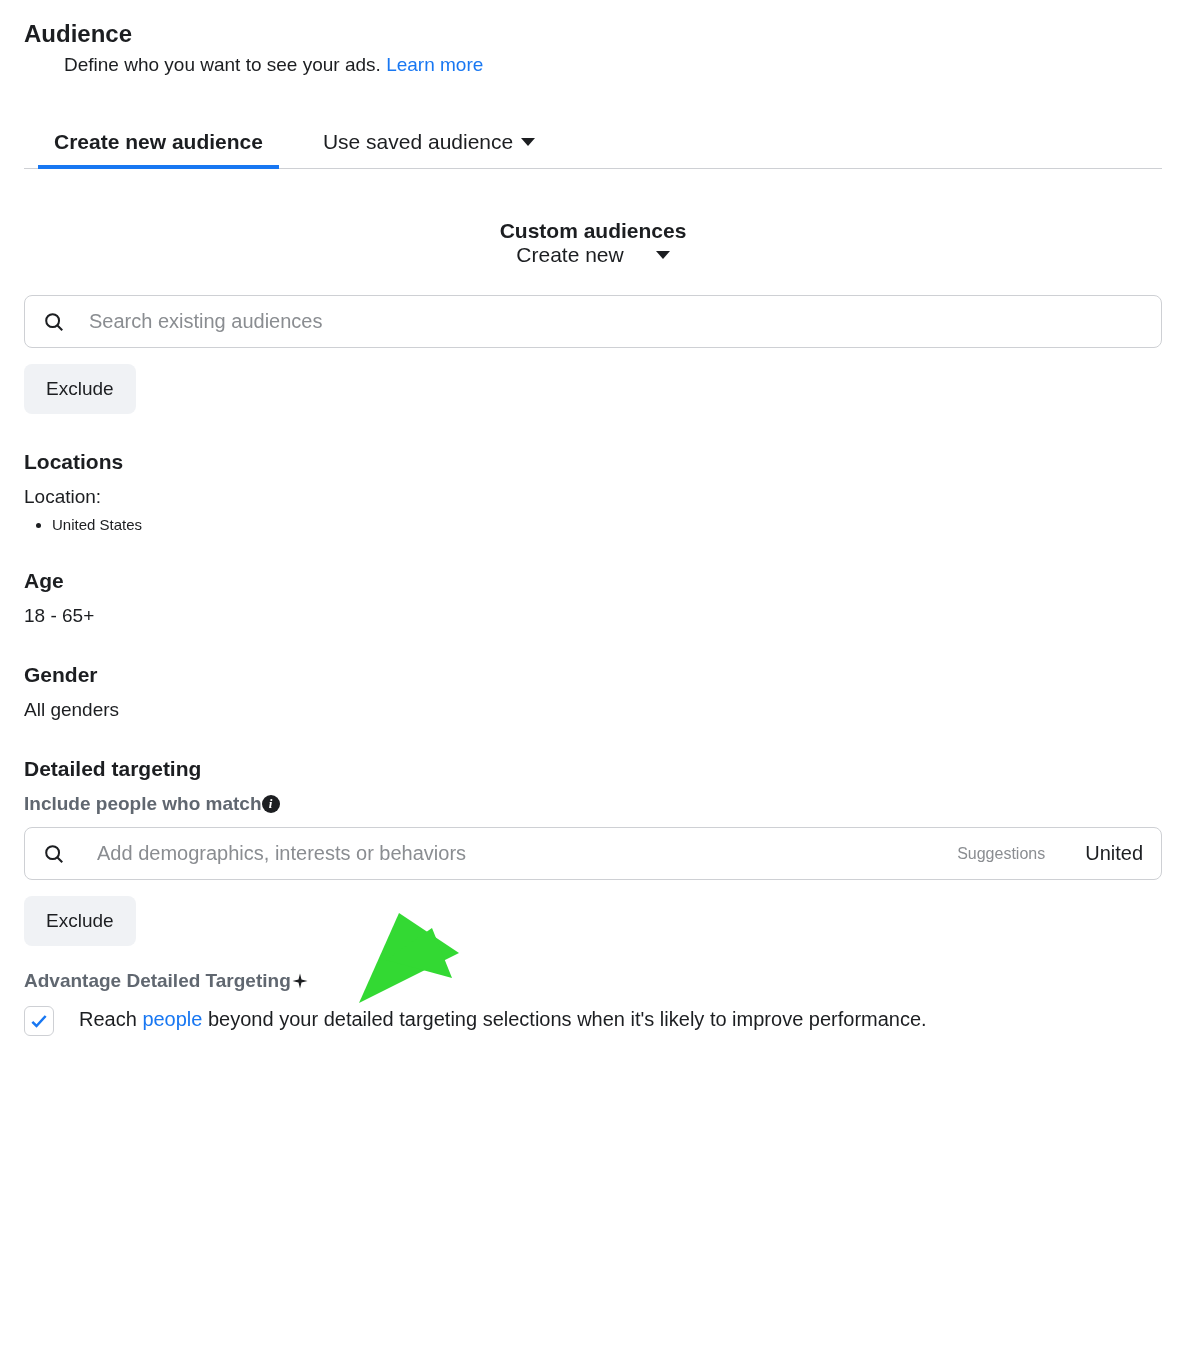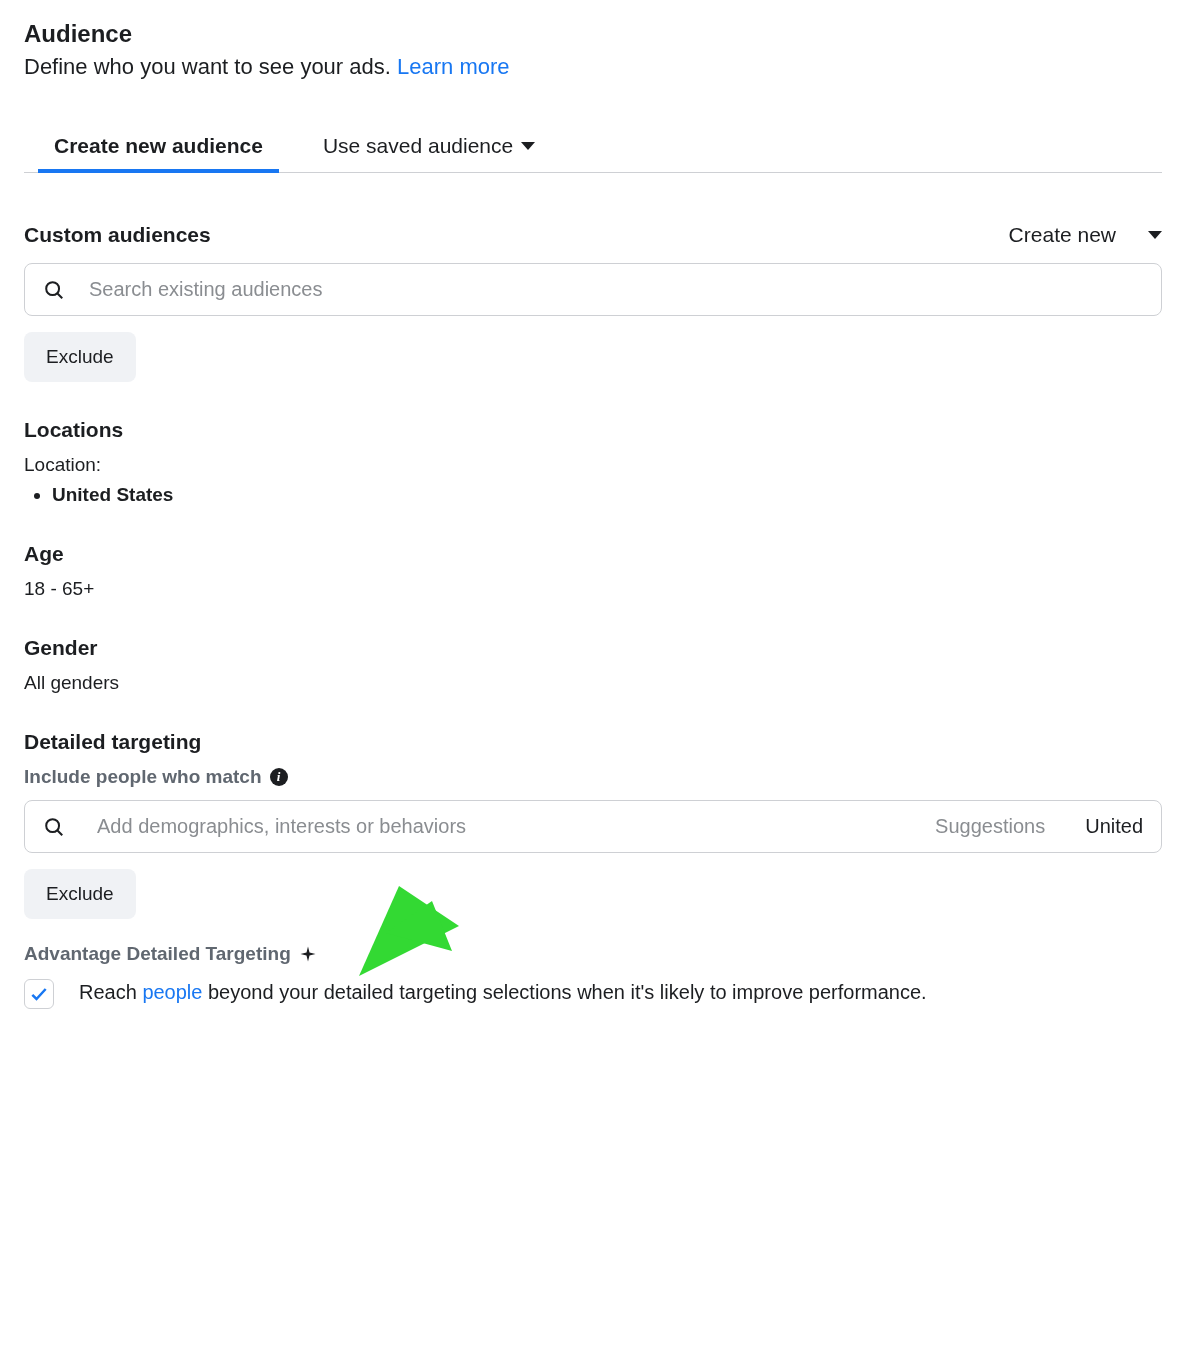--- a/index.html
+++ b/index.html
@@ -10,23 +10,24 @@
     padding: 20px 24px;
     width: 1186px;
   }
   .section-title {
     font-size: 24px;
     font-weight: 700;
     color: #1c1e21;
     margin-bottom: 6px;
   }
   .section-desc {
-    font-size: 22px;
+    font-size: 19px;
     color: #1c1e21;
     margin-bottom: 40px;
+    margin-left: 40px;
   }
   .link {
     color: #1877f2;
     text-decoration: none;
     cursor: pointer;
   }
   .tabs {
     display: flex;
     border-bottom: 1px solid #ced0d4;
     margin-bottom: 50px;
@@ -60,21 +61,22 @@
     width: 0; height: 0;
     border-left: 7px solid transparent;
     border-right: 7px solid transparent;
     border-top: 8px solid #1c1e21;
     display: inline-block;
   }
   .row-header {
     display: flex;
     justify-content: space-between;
     align-items: center;
-    margin-bottom: 16px;
+    margin-bottom: 28px;
+    flex-direction: column;
   }
   .subhead {
     font-size: 21px;
     font-weight: 700;
     color: #1c1e21;
   }
   .create-new {
     display: flex;
     align-items: center;
     gap: 32px;
@@ -124,33 +126,32 @@
     margin-bottom: 12px;
   }
   .field-sublabel {
     font-size: 19px;
     color: #1c1e21;
     margin-bottom: 8px;
   }
   ul.loc-list {
     list-style: disc;
     padding-left: 28px;
-    font-size: 19px;
-    font-weight: bold;
+    font-size: 15px;
   }
   .field-value {
     font-size: 19px;
   }
   .muted-label {
     font-size: 19px;
     font-weight: 700;
     color: #606770;
     display: flex;
     align-items: center;
-    gap: 8px;
+    gap: 0;
     margin-bottom: 12px;
   }
   .info-icon {
     width: 18px; height: 18px;
     border-radius: 50%;
     background: #1c1e21;
     color: #fff;
     font-size: 13px;
     font-weight: 700;
     display: inline-flex;
@@ -165,21 +166,21 @@
     border: 1px solid #ced0d4;
     border-radius: 8px;
     padding: 14px 18px;
     gap: 32px;
     margin-bottom: 16px;
   }
   .targeting-box input {
     border: none; outline: none; font-size: 20px; flex: 1; background: transparent;
   }
   .targeting-box input::placeholder { color: #8a8d91; }
-  .suggestions { font-size: 20px; color: #8a8d91; cursor: pointer; margin-right: 8px; }
+  .suggestions { font-size: 16px; color: #8a8d91; cursor: pointer; margin-right: 8px; }
   .browse { font-size: 20px; color: #1c1e21; cursor: pointer; }
   .sparkle {
     width: 18px; height: 18px; display: inline-block;
   }
   .adv-row {
     display: flex;
     align-items: flex-start;
     gap: 25px;
     margin-top: 10px;
   }

